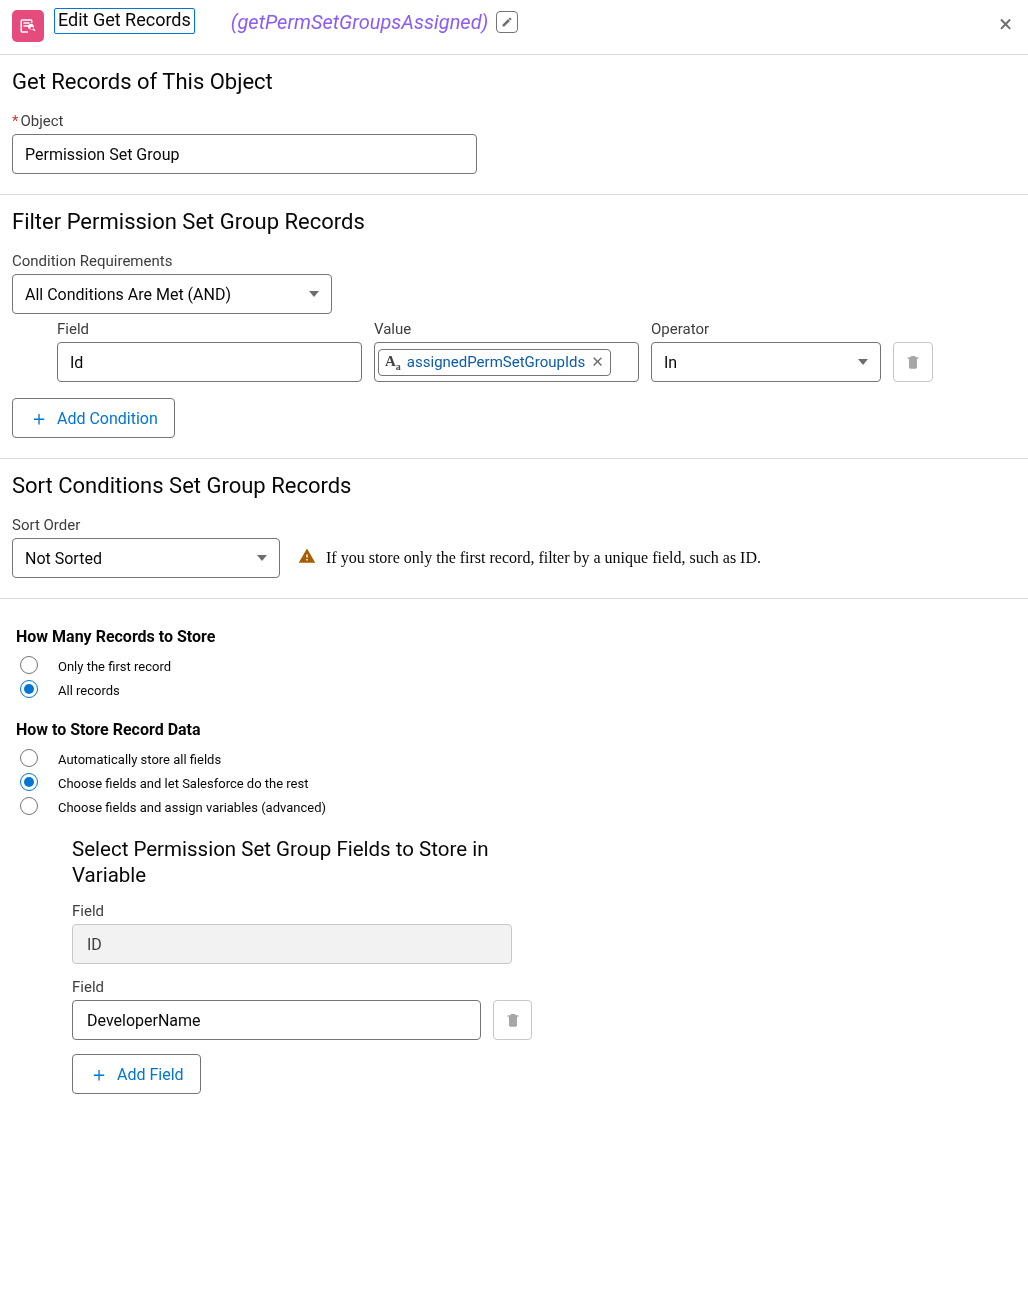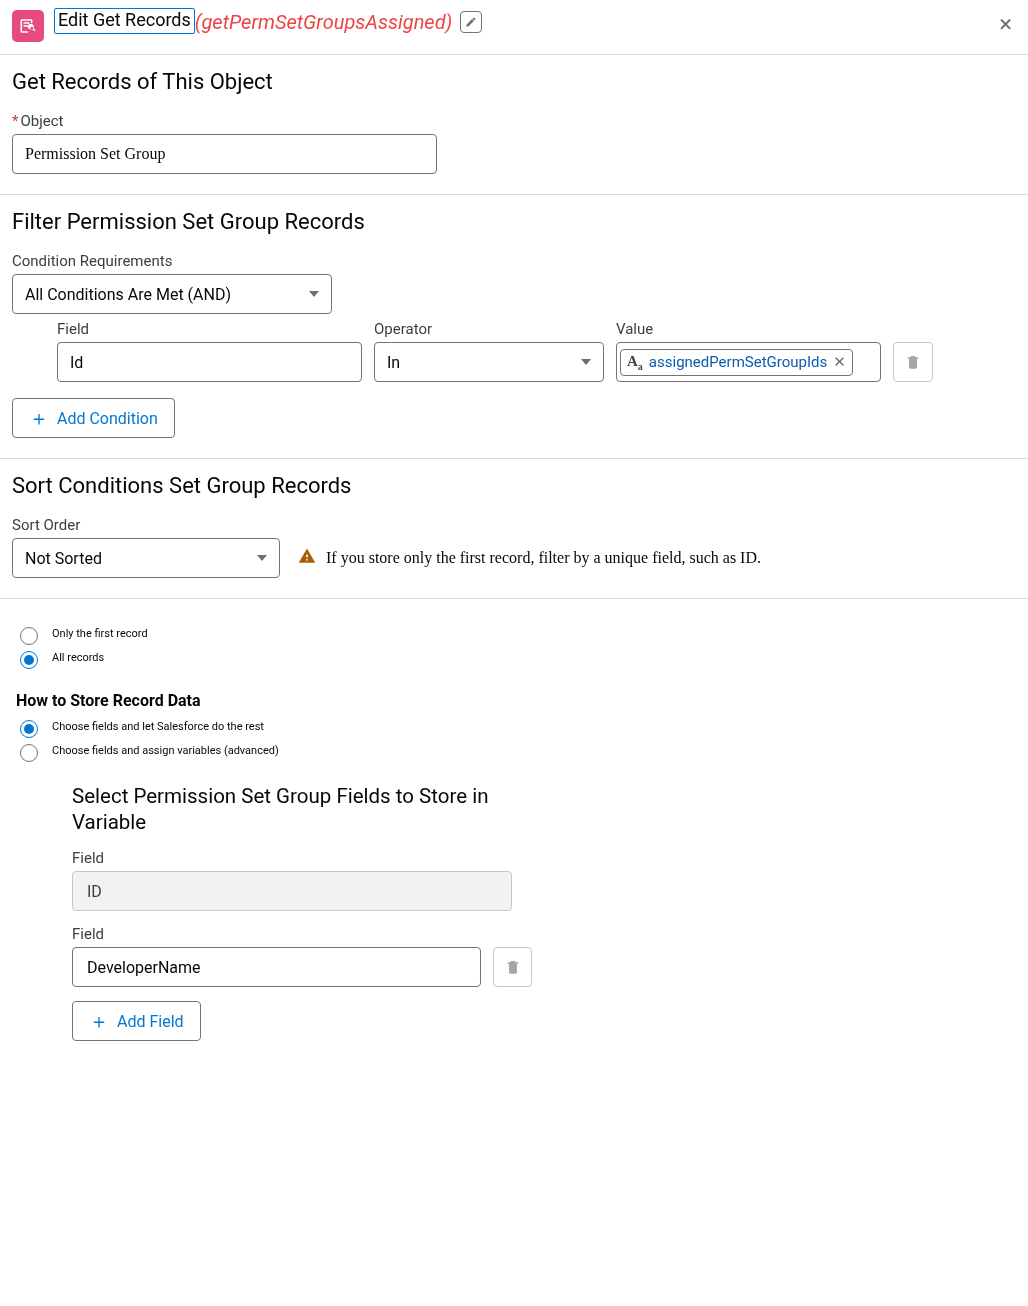--- a/index.html
+++ b/index.html
@@ -5,30 +5,30 @@
   * { box-sizing: border-box; margin: 0; padding: 0; }
   body { font-family: -apple-system, BlinkMacSystemFont, "Segoe UI", Roboto, Helvetica, Arial, sans-serif; color: #080707; font-size: 16px; background: #fff; width: 1028px; }
   .modal { padding: 0; }
   .header { display: flex; align-items: flex-start; padding: 8px 12px 12px 12px; position: relative; border-bottom: 1px solid #dddbda; }
   .header-icon { width: 32px; height: 32px; border-radius: 5px; background: #e54b7d; display: flex; align-items: center; justify-content: center; margin-right: 10px; flex-shrink: 0; margin-top: 2px; }
   .header-icon svg { fill: #fff; }
   .header-text { display: flex; flex-direction: row; }
   .h-title-wrap { display: inline-block; border: 1.5px solid #0176d3; border-radius: 2px; padding: 0 3px; line-height: 22px; }
   .h-title { font-size: 18px; }
   .h-sub { font-size: 20px; margin-top: 2px; display: flex; align-items: center; gap: 8px; }
-  .h-sub .api { font-style: italic; color: #ef4444; }
+  .h-sub .api { font-style: italic; color: #8b5cf6; margin-left: 36px; }
   .edit-pencil { width: 22px; height: 22px; border: 1px solid #747474; border-radius: 4px; display: inline-flex; align-items: center; justify-content: center; cursor: pointer; }
   .close-x { position: absolute; right: 16px; top: 12px; font-size: 24px; color: #706e6b; cursor: pointer; line-height: 1; }
   .section { padding: 14px 12px 20px 12px; border-bottom: 1px solid #dddbda; }
   .section-last { border-bottom: none; }
   .sec-title { font-size: 22px; font-weight: 400; margin-bottom: 18px; }
   .field-label { font-size: 15px; color: #3e3e3c; margin-bottom: 4px; display: block; }
   .req::before { content: "*"; color: #c23934; margin-right: 2px; }
   .input, .select { border: 1px solid #747474; border-radius: 4px; height: 40px; padding: 0 12px; font-size: 16px; background: #fff; display: flex; align-items: center; justify-content: space-between; }
-  .input { width: 425px; font-family: Liberation Serif, serif; }
+  .input { width: 465px; }
   .select { width: 320px; cursor: pointer; }
   .chev { border-style: solid; border-width: 6px 5px 0 5px; border-color: #706e6b transparent transparent transparent; display: inline-block; }
   .cond-row { display: flex; gap: 12px; align-items: flex-end; margin-left: 45px; margin-top: 6px; }
   .col { display: flex; flex-direction: column; }
   .col .field-label { font-size: 15px; }
   .col .input-field { border: 1px solid #747474; border-radius: 4px; height: 40px; padding: 0 12px; font-size: 16px; background: #fff; display: flex; align-items: center; }
   .col-field .input-field { width: 305px; }
   .col-op .select { width: 230px; }
   .col-val .pill-box { border: 1px solid #747474; border-radius: 4px; height: 40px; padding: 3px; width: 265px; display: flex; align-items: center; }
   .pill { border: 1px solid #747474; border-radius: 4px; padding: 3px 6px; display: flex; align-items: center; gap: 6px; font-size: 15px; color: #0b5cab; background: #fff; }
@@ -36,21 +36,21 @@
   .pill .rm { color: #706e6b; font-size: 15px; cursor: pointer; }
   .del-btn { width: 40px; height: 40px; border: 1px solid #c9c7c5; border-radius: 4px; display: flex; align-items: center; justify-content: center; cursor: pointer; color: #a8a6a4; }
   .add-btn { margin-top: 16px; border: 1px solid #747474; border-radius: 4px; height: 40px; padding: 0 16px; display: inline-flex; align-items: center; gap: 8px; color: #0176d3; font-size: 16px; cursor: pointer; background: #fff; }
   .add-btn .plus { font-size: 20px; line-height: 1; }
   .sort-row { display: flex; align-items: center; gap: 18px; }
   .sort-select { width: 268px; }
   .warn { display: flex; align-items: center; gap: 10px; font-size: 16px; color: #080707; font-family: Liberation Serif, serif; }
   .warn-icon { color: #a85d00; }
   .subhead { font-size: 16px; font-weight: 700; margin-bottom: 10px; }
   .radio-group { margin-bottom: 22px; padding-left: 4px; }
-  .radio-opt { display: flex; align-items: flex-start; gap: 14px; font-size: 11px; margin-bottom: 6px; cursor: pointer; }
+  .radio-opt { display: flex; align-items: flex-end; gap: 20px; font-size: 13px; margin-bottom: 6px; cursor: pointer; }
   .radio { width: 18px; height: 18px; border: 1.5px solid #747474; border-radius: 50%; display: inline-flex; align-items: center; justify-content: center; flex-shrink: 0; }
   .radio.sel { border-color: #0176d3; }
   .radio.sel::after { content: ""; width: 10px; height: 10px; background: #0176d3; border-radius: 50%; }
   .store-fields { margin-left: 56px; margin-top: 18px; width: 460px; }
   .sf-title { font-size: 20.5px; font-weight: 400; margin-bottom: 14px; line-height: 1.25; }
   .sf-input { border: 1px solid #747474; border-radius: 4px; height: 40px; padding: 0 14px; font-size: 16px; width: 440px; display: flex; align-items: center; }
   .sf-input.ro { background: #f3f2f2; border-color: #c9c7c5; color: #3e3e3c; }
   .sf-row { display: flex; align-items: center; gap: 12px; }
   .sf-row .sf-input { width: 424px; }
   .mt14 { margin-top: 14px; }
@@ -96,37 +96,37 @@
       <span class="chev"></span>
     </div>
 
     <div class="cond-row">
       <div class="col col-field">
         <span class="field-label">Field</span>
         <div class="input-field">
             <span>Id</span>
           </div>
       </div>
-      <div class="col col-op">
-        <span class="field-label">Operator</span>
-        <div class="select">
-          <span>In</span>
-          <span class="chev"></span>
-        </div>
-      </div>
       <div class="col col-val">
         <span class="field-label">Value</span>
         <div class="pill-box">
           <span class="pill">
             <span class="txt-icon">A<sub style="font-size:10px">a</sub></span>
             <span>assignedPermSetGroupIds</span>
             <span class="rm">✕</span>
           </span>
         </div>
       </div>
+      <div class="col col-op">
+        <span class="field-label">Operator</span>
+        <div class="select">
+          <span>In</span>
+          <span class="chev"></span>
+        </div>
+      </div>
       <div class="del-btn">
         <svg width="16" height="16" viewBox="0 0 24 24" fill="#a8a6a4">
             <path d="M6 7h12v13a2 2 0 0 1-2 2H8a2 2 0 0 1-2-2V7zm3-4h6l1 2h4v2H4V5h4l1-2z"></path>
           </svg>
       </div>
     </div>
 
     <div class="add-btn">
       <span class="plus">＋</span>
       <span>Add Condition</span>
@@ -146,33 +146,38 @@
           <svg width="18" height="18" viewBox="0 0 24 24" fill="#a85d00">
               <path d="M1 21h22L12 2 1 21zm12-3h-2v-2h2v2zm0-4h-2v-4h2v4z"></path>
             </svg>
         </span>
         <span>If you store only the first record, filter by a unique field, such as ID.</span>
       </div>
     </div>
   </div>
 
   <div class="section section-last" style="padding-left:16px;padding-top:28px">
+    <div class="subhead">How Many Records to Store</div>
     <div class="radio-group">
       <div class="radio-opt">
         <span class="radio"></span>
         <span>Only the first record</span>
       </div>
       <div class="radio-opt">
         <span class="radio sel"></span>
         <span>All records</span>
       </div>
     </div>
 
     <div class="subhead">How to Store Record Data</div>
     <div class="radio-group">
+      <div class="radio-opt">
+        <span class="radio"></span>
+        <span>Automatically store all fields</span>
+      </div>
       <div class="radio-opt">
         <span class="radio sel"></span>
         <span>Choose fields and let Salesforce do the rest</span>
       </div>
       <div class="radio-opt">
         <span class="radio"></span>
         <span>Choose fields and assign variables (advanced)</span>
       </div>
     </div>
 

